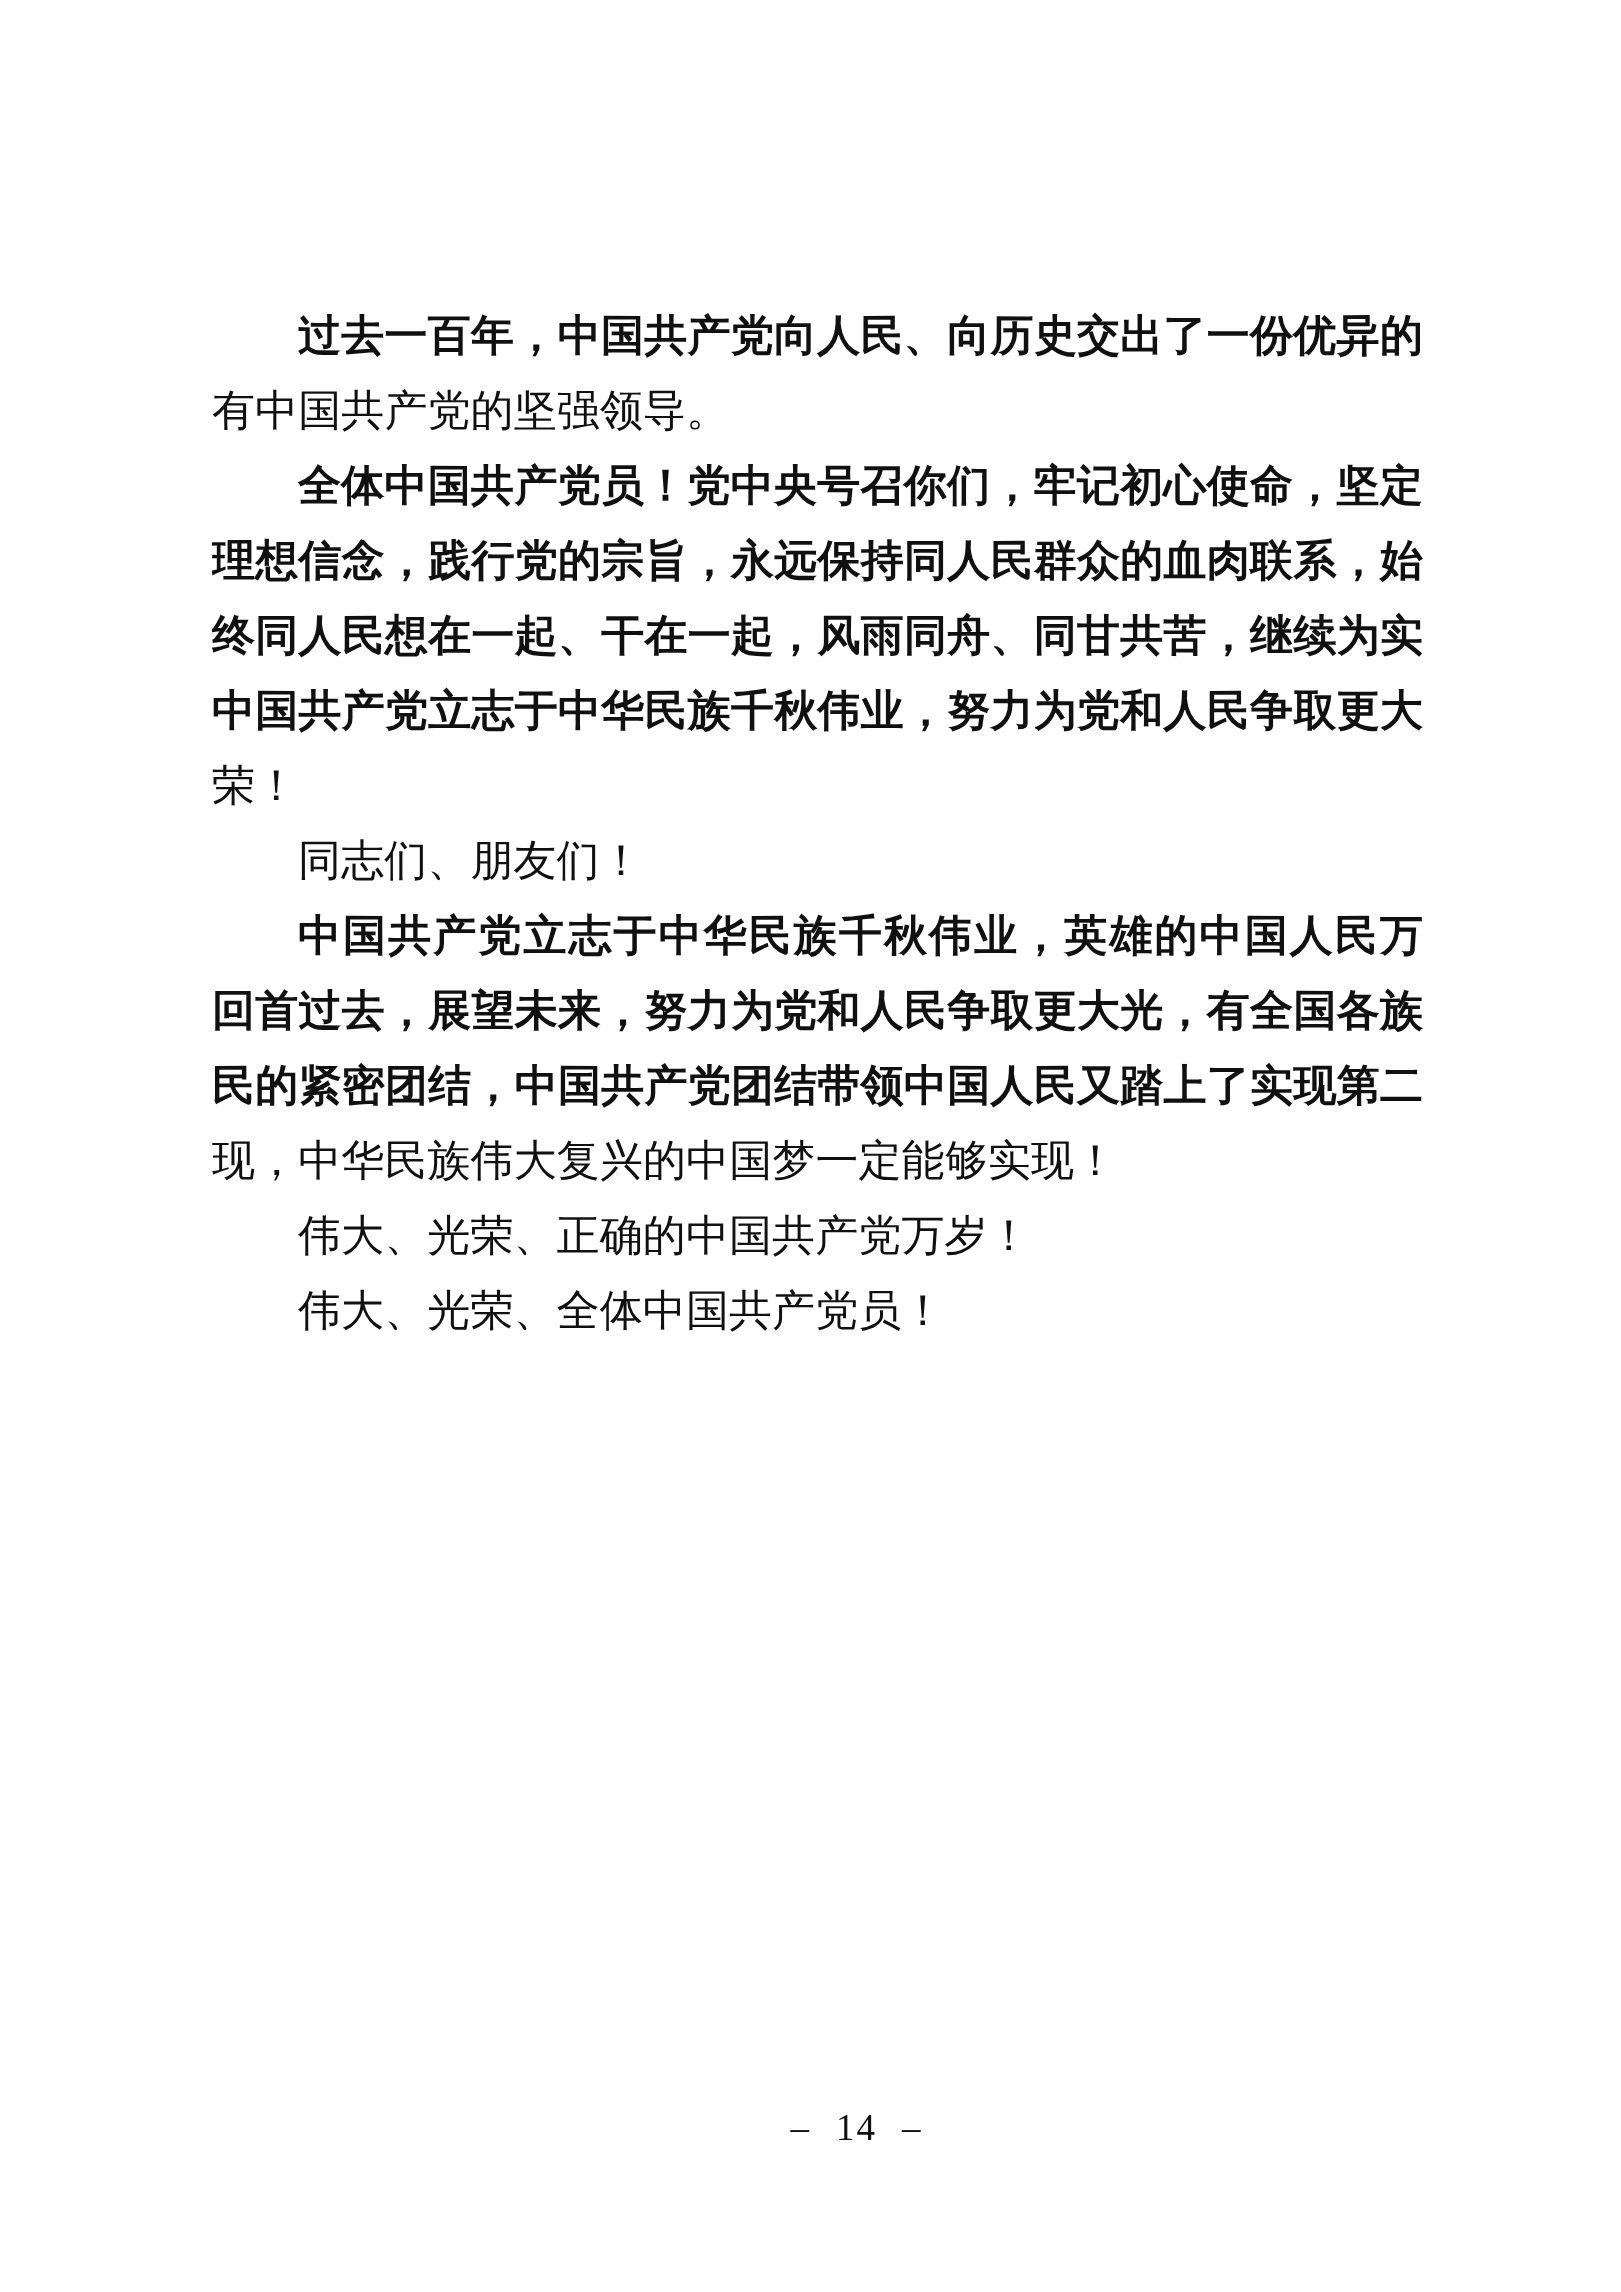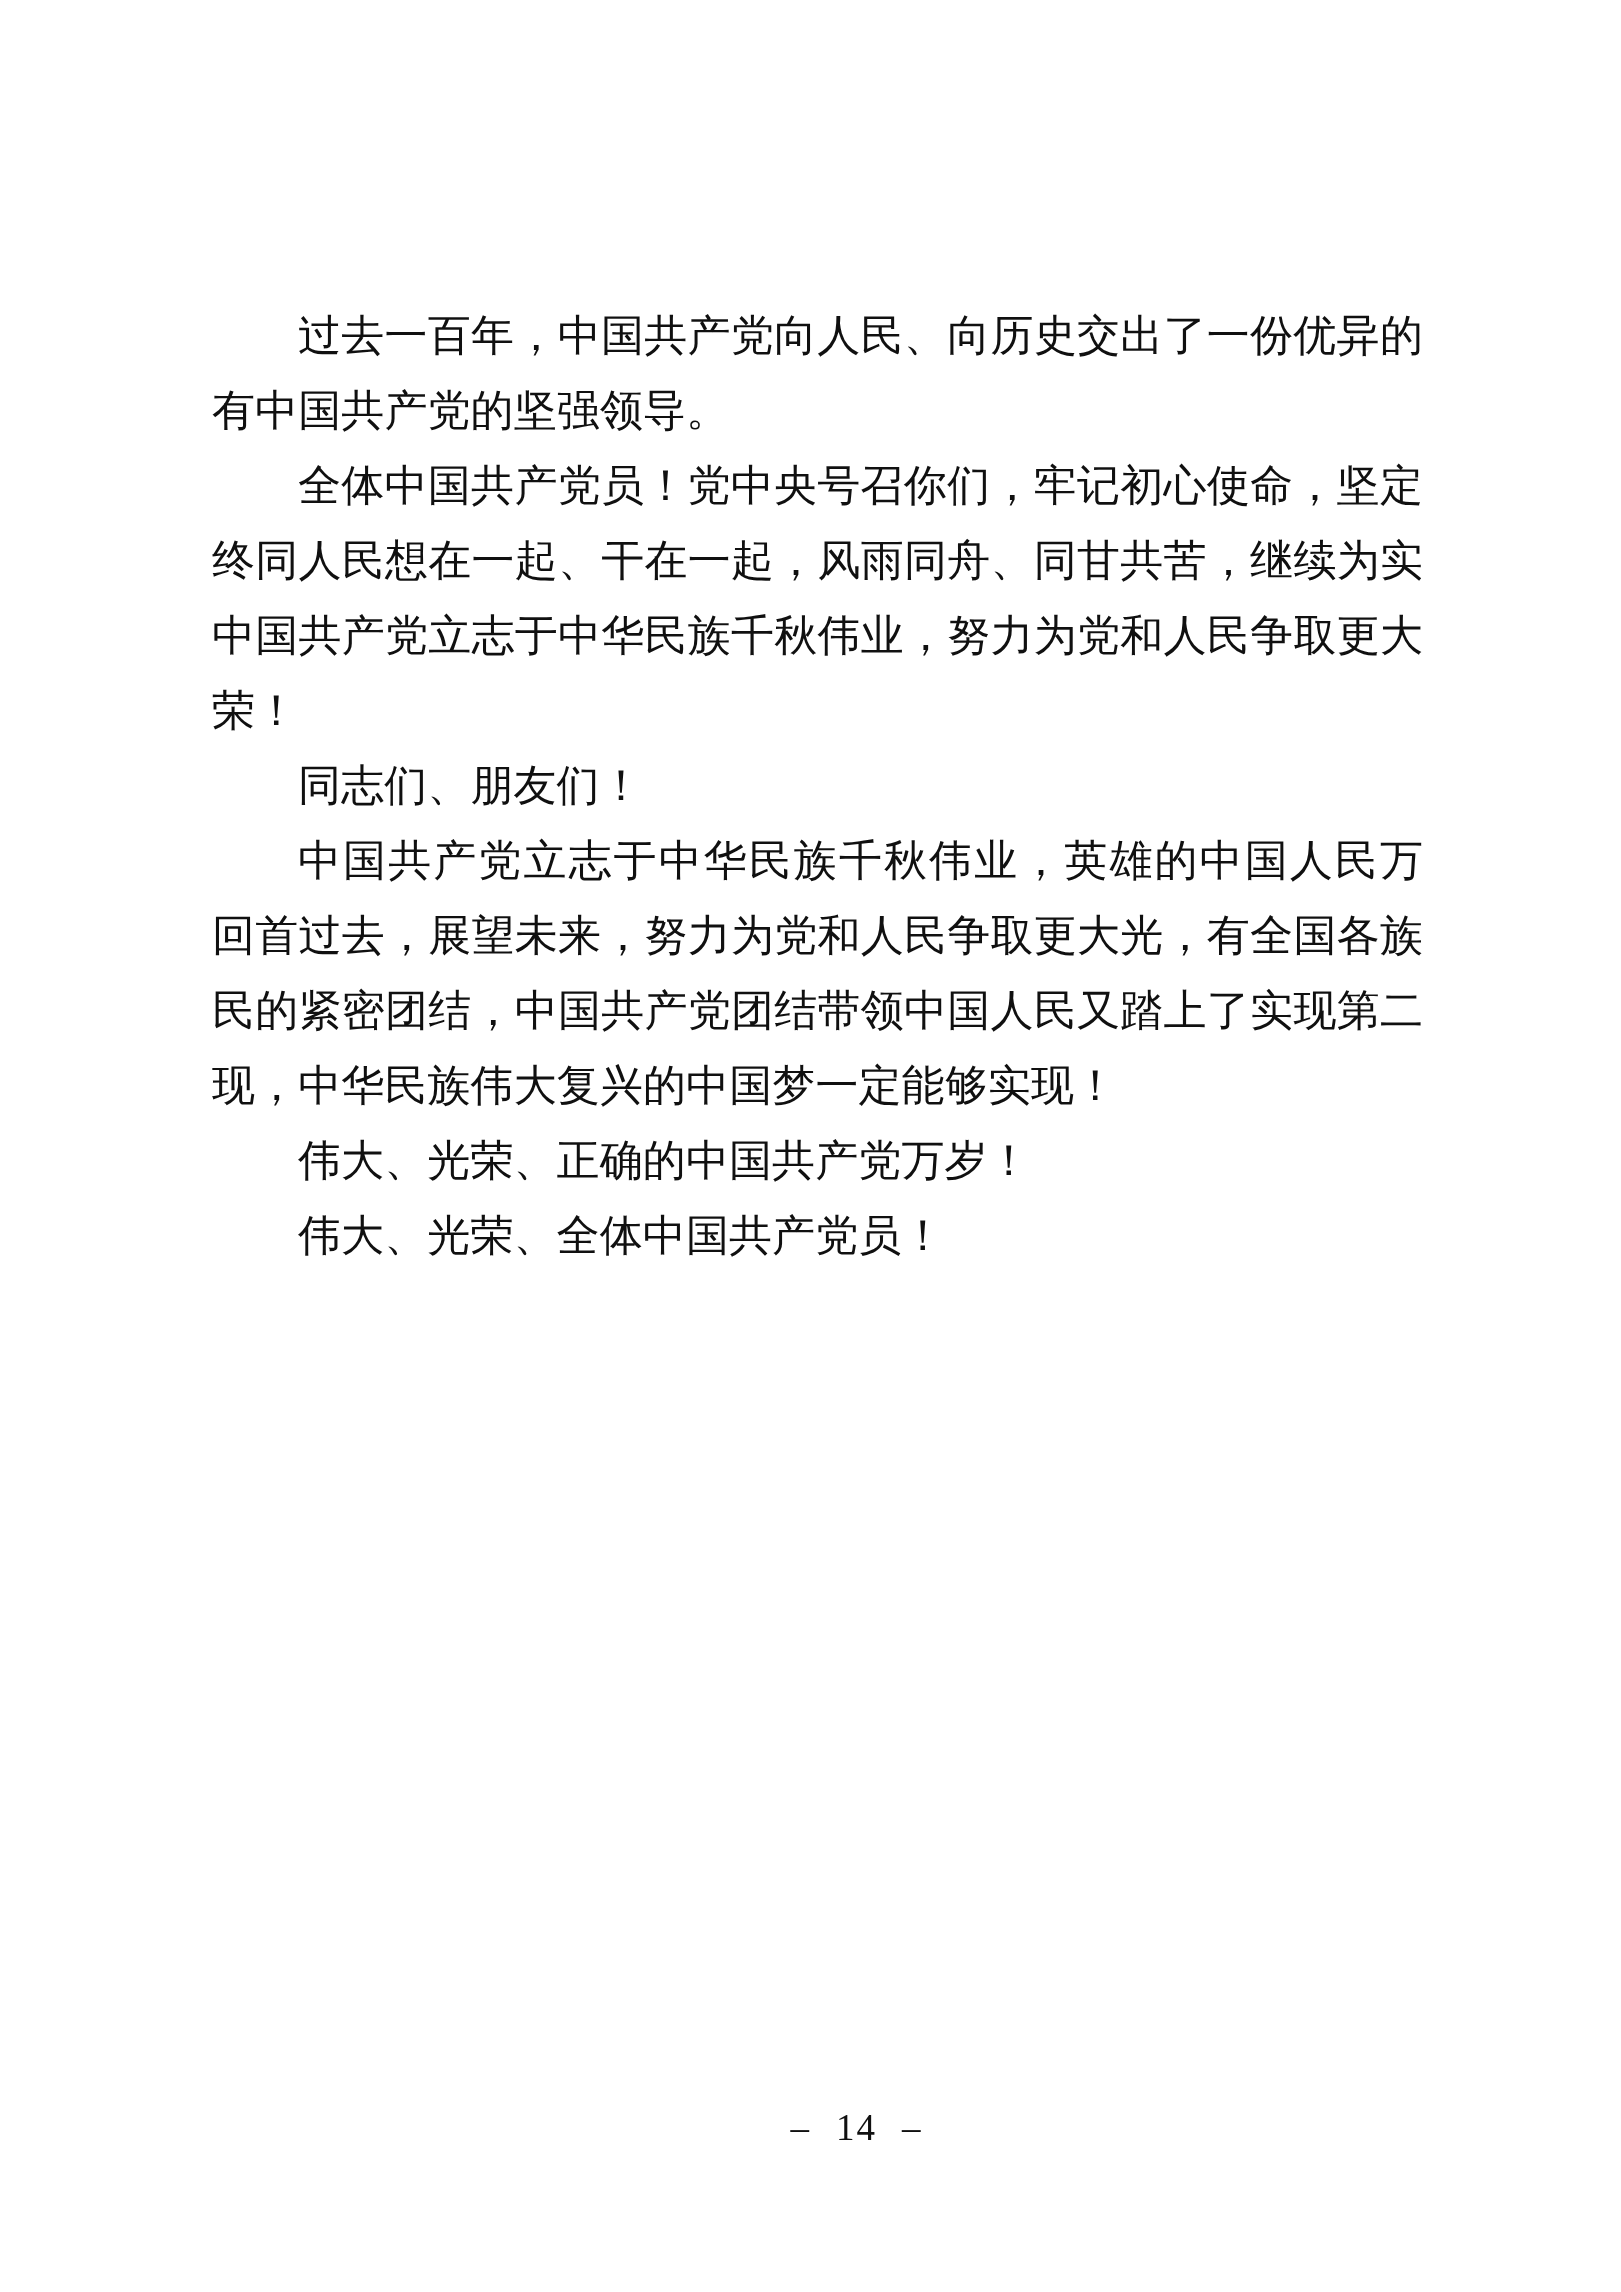--- a/index.html
+++ b/index.html
@@ -40,20 +40,21 @@
     color: #101010;
     letter-spacing: 0.1px;
     white-space: normal;
     overflow: hidden;
   }
   
   .line.full {
     text-align: justify;
     text-align-last: justify;
     text-justify: inter-character;
+    font-weight: bold;
   }
   
   .line.indent {
     text-indent: 86px;
   }
   .footer {
     position: absolute;
     left: 46px;
     top: 2105px;
     width: 1621px;
@@ -72,20 +73,21 @@
 
   <div class="content">
 
     <div class="para">
       <div class="line full indent">过去一百年，中国共产党向人民、向历史交出了一份优异的</div>
       <div class="line">有中国共产党的坚强领导。</div>
     </div>
 
     <div class="para">
       <div class="line full indent">全体中国共产党员！党中央号召你们，牢记初心使命，坚定</div>
+      <div class="line full">理想信念，践行党的宗旨，永远保持同人民群众的血肉联系，始</div>
       <div class="line full">终同人民想在一起、干在一起，风雨同舟、同甘共苦，继续为实</div>
       <div class="line full">中国共产党立志于中华民族千秋伟业，努力为党和人民争取更大光</div>
       <div class="line">荣！</div>
     </div>
 
     <div class="para">
       <div class="line indent">同志们、朋友们！</div>
     </div>
 
     <div class="para">

